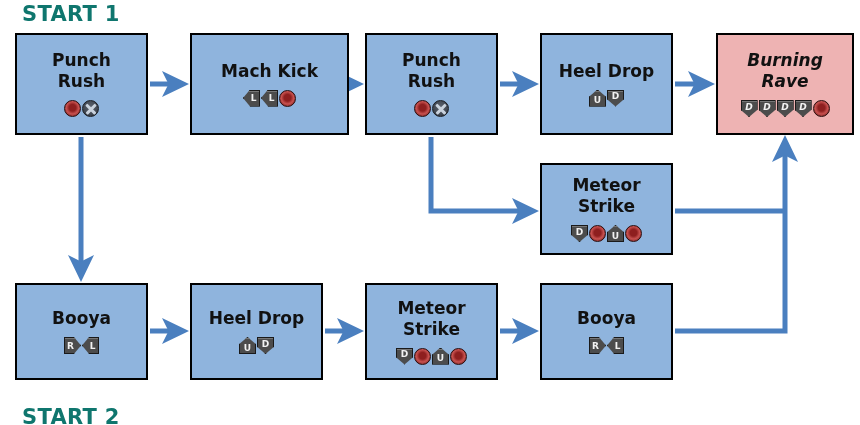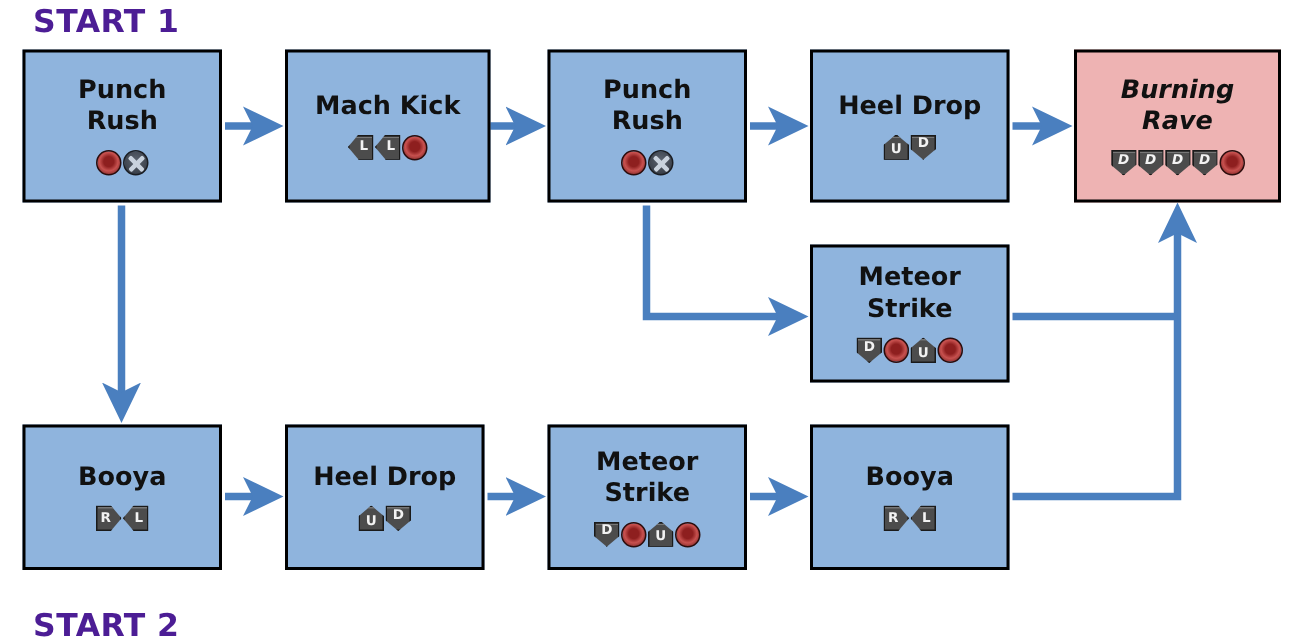--- a/index.html
+++ b/index.html
@@ -29,21 +29,21 @@
     width: 860px;
     height: 425px;
     pointer-events: none;
   }
 
   
   .start-label {
     position: absolute;
     font-weight: bold;
     font-size: 21px;
-    color: #4c1d95;
+    color: #0f766e;
     letter-spacing: 0.3px;
     white-space: nowrap;
   }
   #start1-label { left: 22px; top: 2px; }
   #start2-label { left: 22px; top: 405px; }
 
   
   .move-box {
     position: absolute;
     box-sizing: border-box;
@@ -162,21 +162,21 @@
 
   <div id="nodes-layer">
       <div class="move-box" style="left: 15px; top: 33px; width: 133px; height: 102px;">
         <div class="move-title">Punch
 Rush</div>
         <div class="inputs">
           <span class="btn circ red"></span>
           <span class="btn circ x"></span>
         </div>
       </div>
-      <div class="move-box" style="left: 190px; top: 33px; width: 137px; height: 102px;">
+      <div class="move-box" style="left: 190px; top: 33px; width: 159px; height: 102px;">
         <div class="move-title">Mach Kick</div>
         <div class="inputs">
           <span class="btn dir l">L</span>
           <span class="btn dir l">L</span>
           <span class="btn circ red"></span>
         </div>
       </div>
       <div class="move-box" style="left: 365px; top: 33px; width: 133px; height: 102px;">
         <div class="move-title">Punch
 Rush</div>

